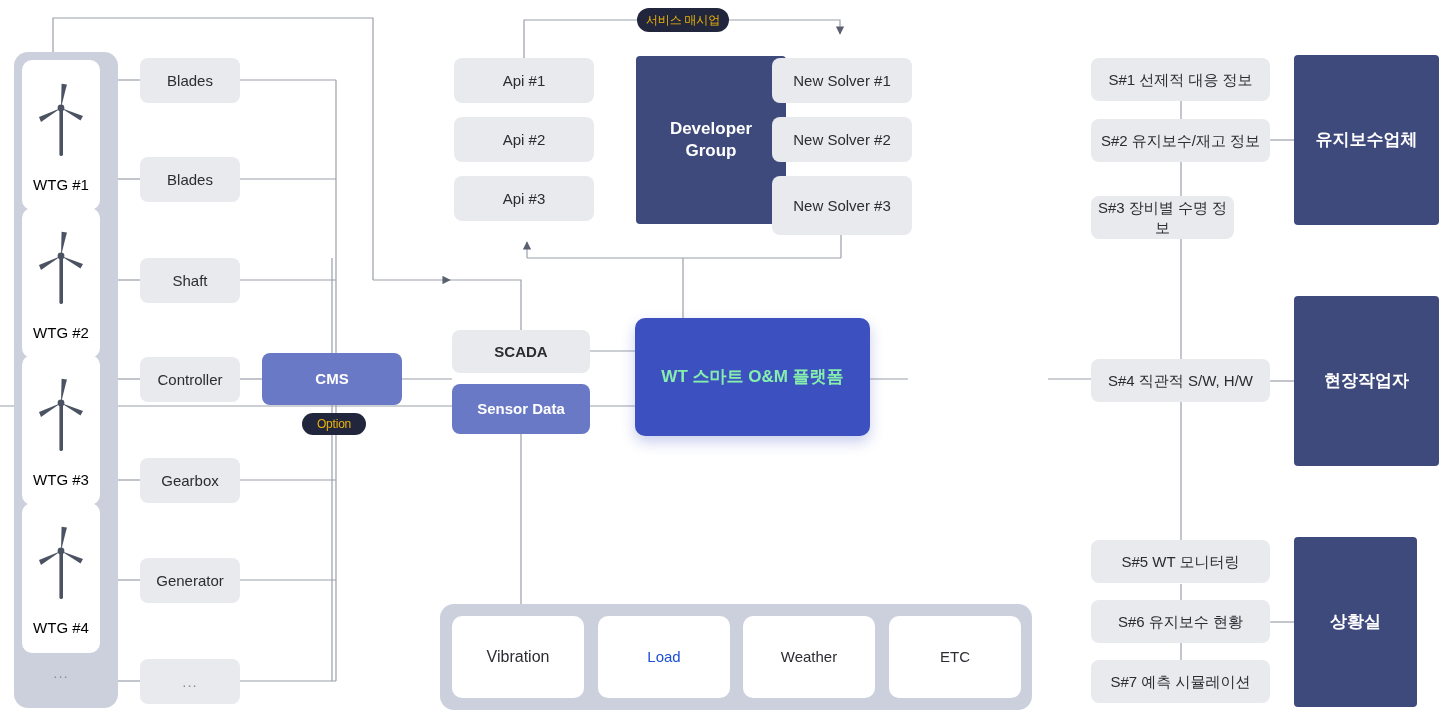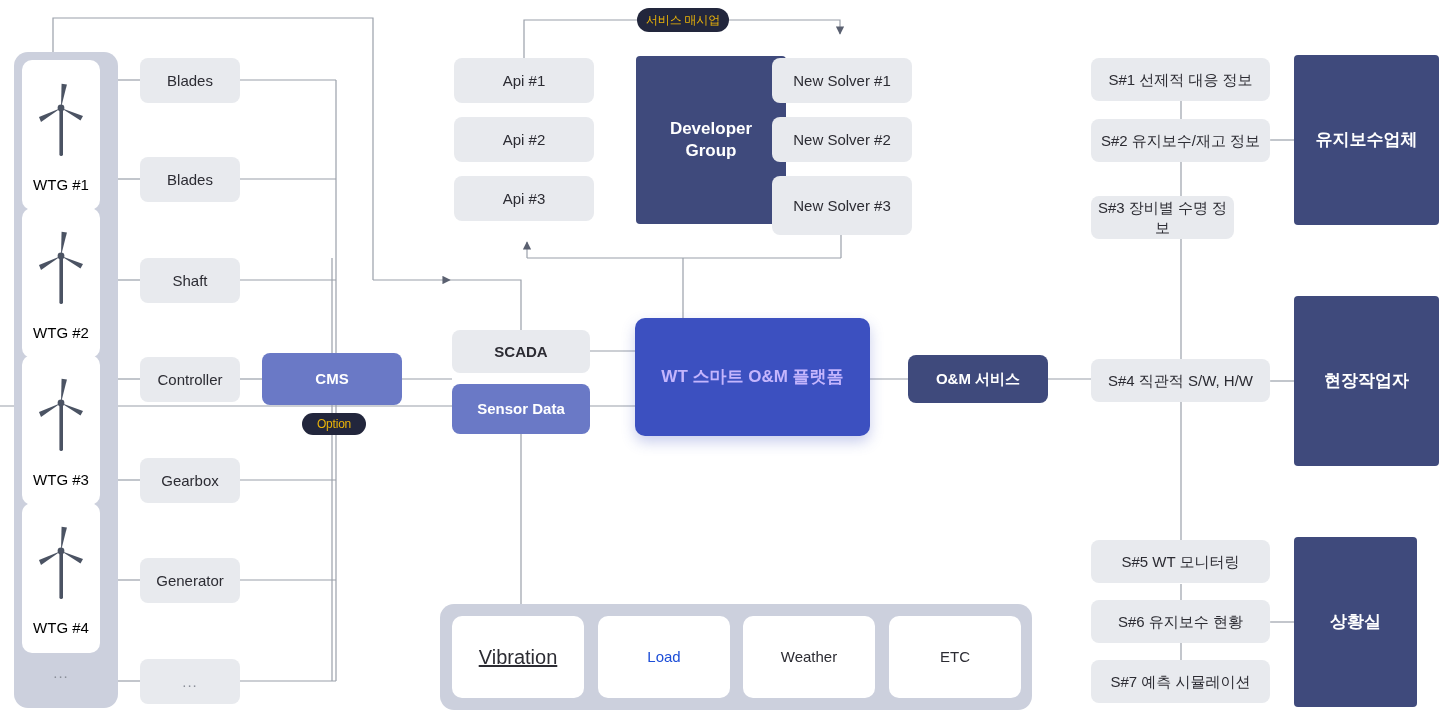--- a/index.html
+++ b/index.html
@@ -55,21 +55,21 @@
     font-weight:bold;
   }
   .periwinkle{
     background:#6a79c6;
     color:#ffffff;
     font-weight:bold;
     font-size:15px;
   }
   .royal{
     background:#3c50c0;
-    color:#c4b5fd;
+    color:#86efac;
     font-weight:bold;
     font-size:17px;
     border-radius:10px;
     box-shadow:0 6px 14px rgba(60,80,192,.28);
   }
   .badge{
     position:absolute;
     background:#22263c;
     color:#eab308;
     border-radius:12px;
@@ -274,21 +274,21 @@
   </div>
 
   <div class="node chip" style="left:452px;top:330px;width:138px;height:43px;font-weight:bold;">
     <span>SCADA</span>
   </div>
   <div class="node periwinkle" style="left:452px;top:384px;width:138px;height:50px;">
     <span>Sensor Data</span>
   </div>
 
   <div class="group" style="left:440px;top:604px;width:592px;height:106px;"></div>
-  <div class="node wcard" style="left:452px;top:616px;width:132px;height:82px;font-size:20px;color:#2c2c33;text-decoration:underline;">
+  <div class="node wcard" style="left:452px;top:616px;width:132px;height:82px;font-size:16px;color:#2c2c33;">
     <span>Vibration</span>
   </div>
   <div class="node wcard" style="left:598px;top:616px;width:132px;height:82px;font-size:15px;color:#1d4ed8;">
     <span>Load</span>
   </div>
   <div class="node wcard" style="left:743px;top:616px;width:132px;height:82px;font-size:15px;color:#2c2c33;">
     <span>Weather</span>
   </div>
   <div class="node wcard" style="left:889px;top:616px;width:132px;height:82px;font-size:15px;color:#2c2c33;">
     <span>ETC</span>
@@ -320,23 +320,20 @@
   <div class="node chip" style="left:772px;top:58px;width:140px;height:45px;">
     <span>New Solver #1</span>
   </div>
   <div class="node chip" style="left:772px;top:117px;width:140px;height:45px;">
     <span>New Solver #2</span>
   </div>
   <div class="node chip" style="left:772px;top:176px;width:140px;height:59px;">
     <span>New Solver #3</span>
   </div>
 
-  <div class="node navy omsvc" style="left:908px;top:355px;width:140px;height:48px;">
-    <span>O&amp;M 서비스</span>
-  </div>
 
   <div class="node chip" style="left:1091px;top:58px;width:179px;height:43px;">
     <span>S#1 선제적 대응 정보</span>
   </div>
   <div class="node chip" style="left:1091px;top:119px;width:179px;height:43px;">
     <span>S#2 유지보수/재고 정보</span>
   </div>
   <div class="node chip" style="left:1091px;top:178px;width:143px;height:43px;margin-top:18px;">
     <span>S#3 장비별 수명 정보</span>
   </div>

